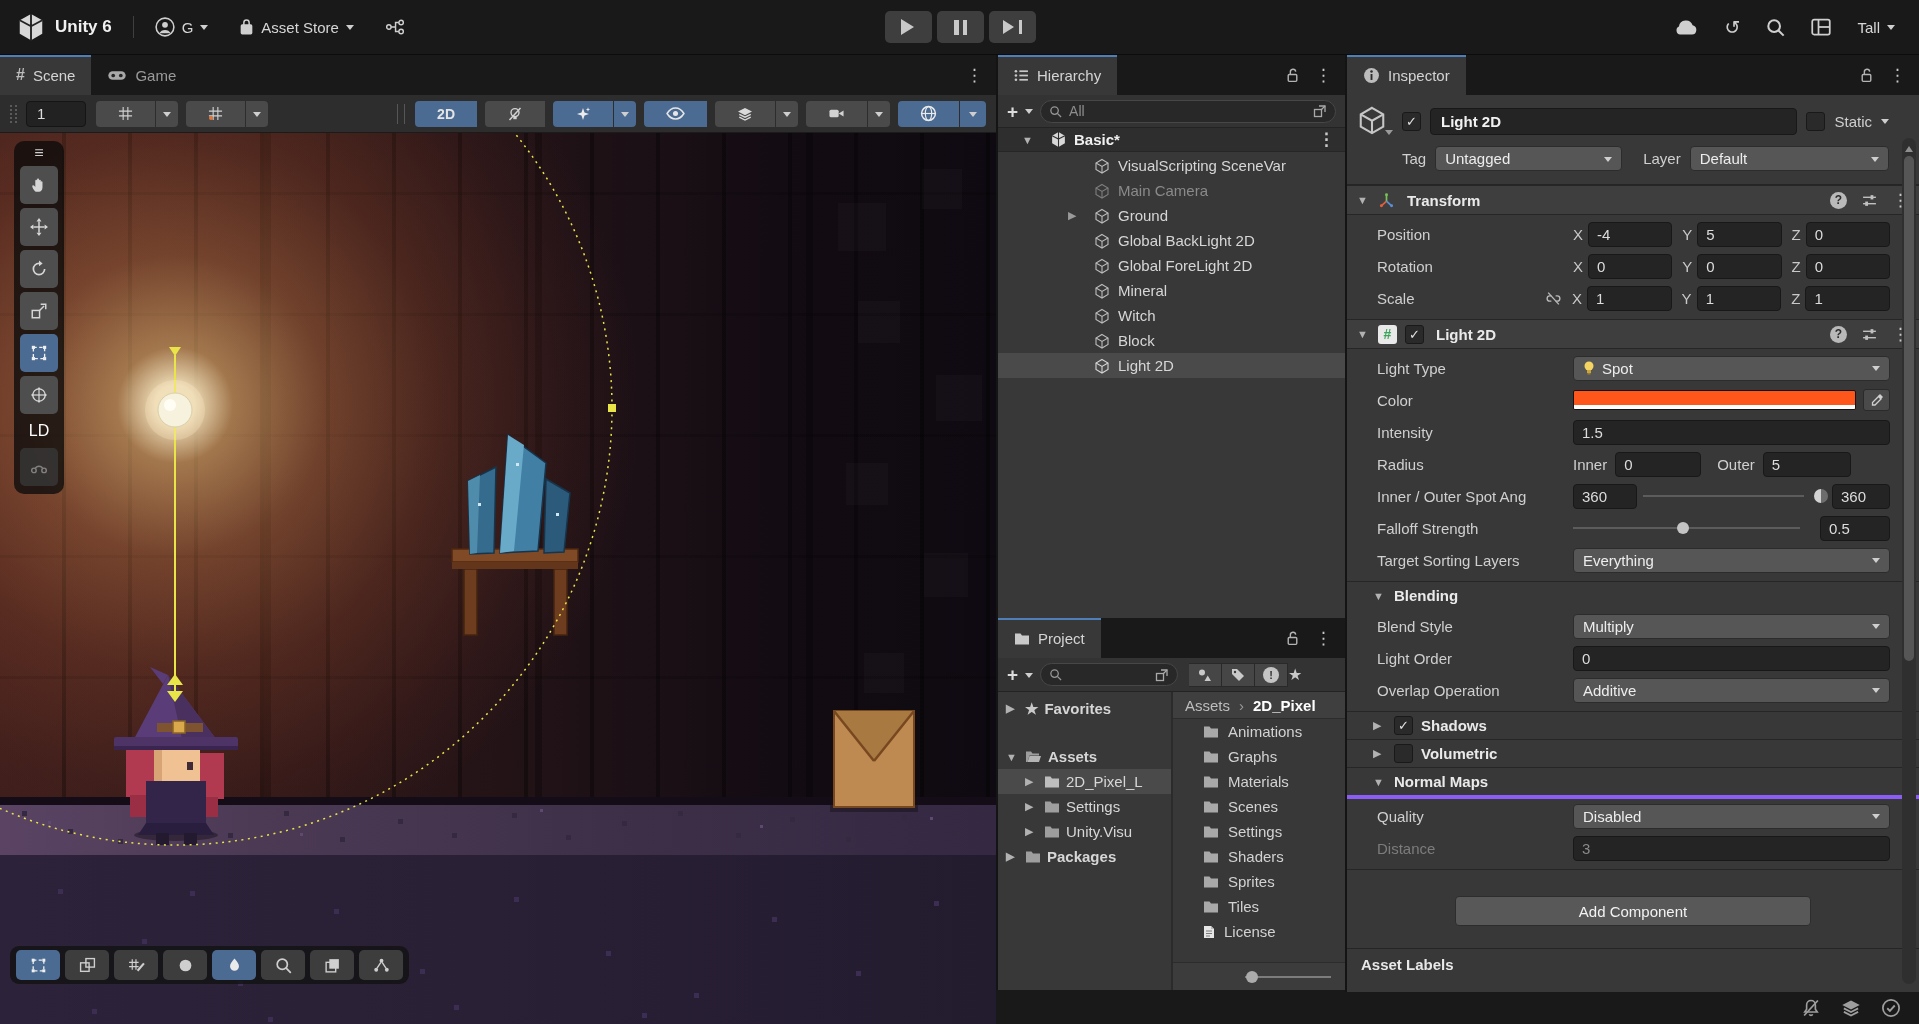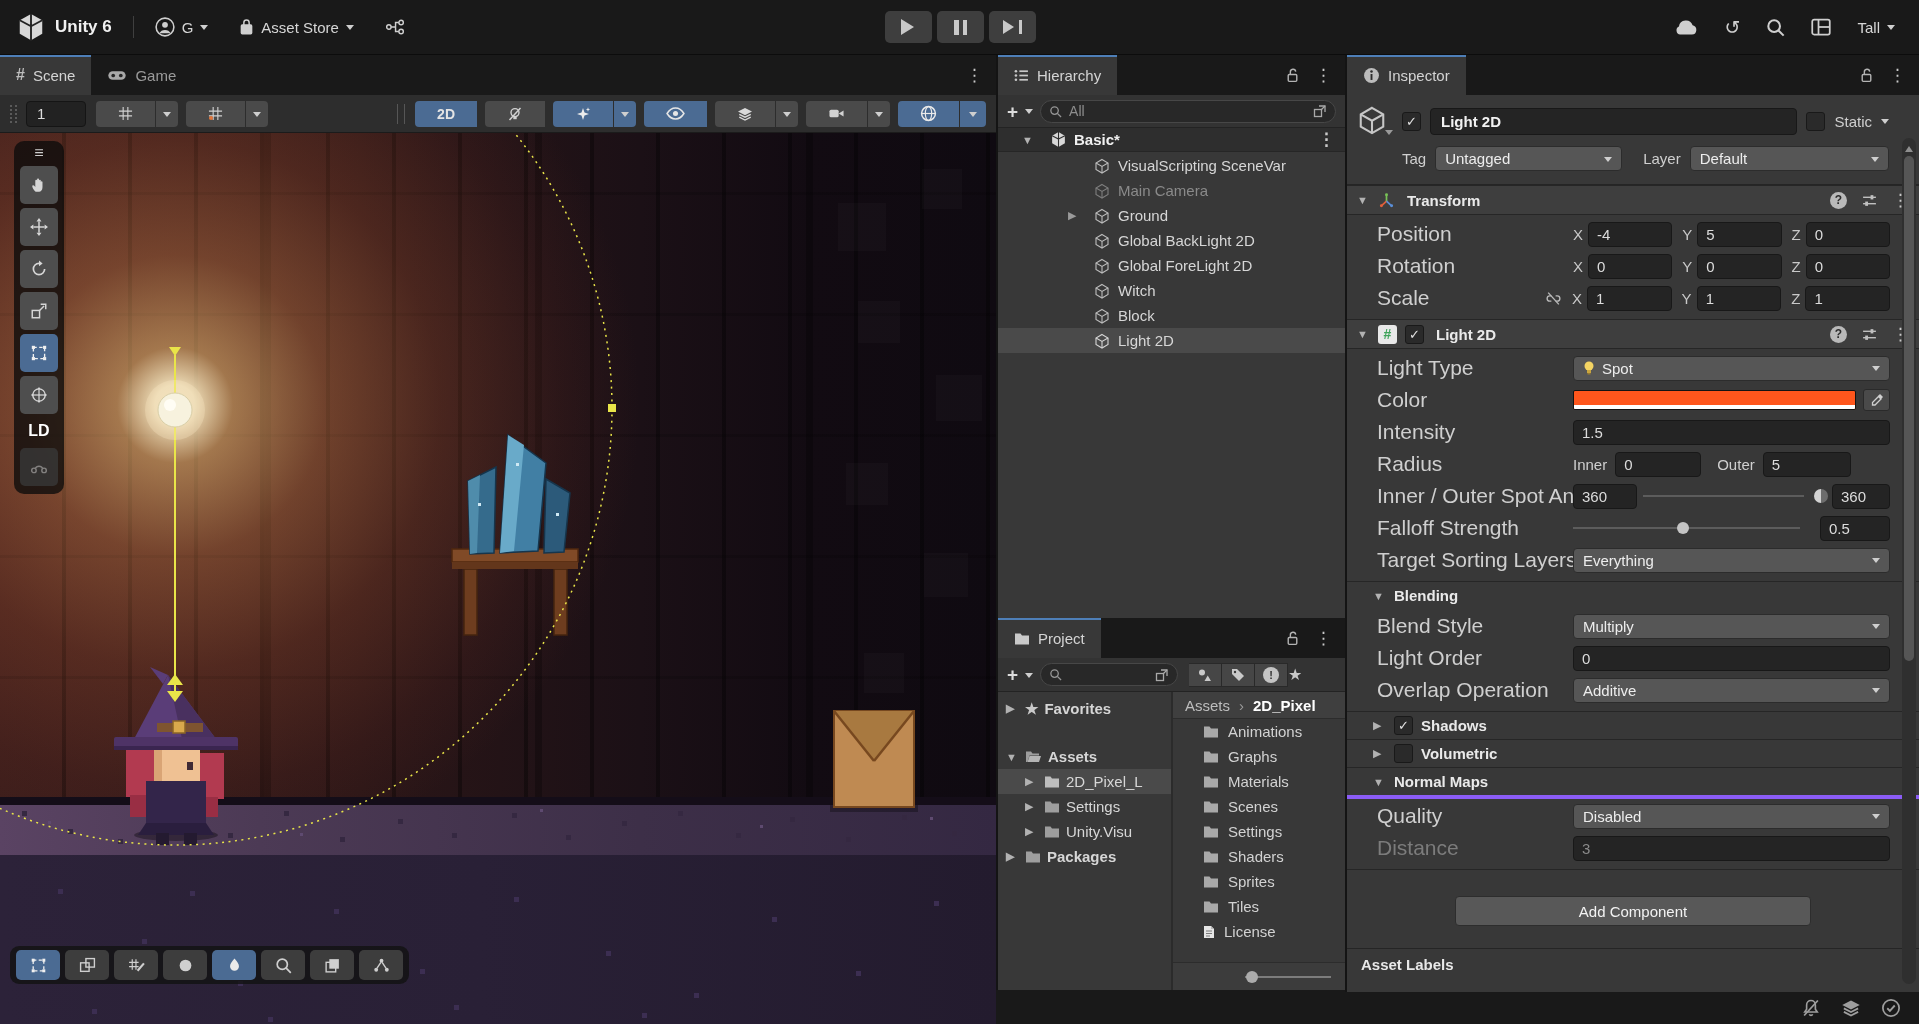--- a/index.html
+++ b/index.html
@@ -57,21 +57,21 @@
 .floorline{position:absolute;left:0;top:664px;width:996px;height:8px;background:#140d18}
 .floorlight{position:absolute;left:0;top:672px;width:996px;height:50px;background:linear-gradient(90deg,#5a4363 0,#4c3a55 260px,#3d2f48 640px,#342842 100%)}
 .floordark{position:absolute;left:0;top:722px;width:996px;height:169px;background:linear-gradient(90deg,#2c2239 0,#292036 480px,#231b2e 100%)}
 .sceneart{position:absolute;left:0;top:0;width:996px;height:891px}
 
 .tools{position:absolute;left:14px;top:8px;width:50px;background:rgba(12,12,12,.78);border-radius:10px;padding:5px 6px 8px;display:flex;flex-direction:column;align-items:center;gap:4px}
 .grab{color:#cfcfcf;font-size:16px;line-height:14px;height:16px}
 .toolbtn{width:38px;height:38px;border-radius:5px;background:#4e4e4e;display:flex;align-items:center;justify-content:center}
 .toolbtn.sel{background:#4b6b93}
 .toolbtn.dim{background:#383838;opacity:.8}
-.ldlabel{color:#fff;font-size:16px;font-weight:bold;height:26px;display:flex;align-items:center}
+.ldlabel{color:#fff;font-size:16px;font-weight:normal;height:26px;display:flex;align-items:center}
 .btools{position:absolute;left:10px;top:813px;height:38px;background:rgba(18,18,18,.82);border-radius:9px;display:flex;align-items:center;gap:5px;padding:0 6px}
 .bbtn{width:44px;height:30px;border-radius:5px;background:#3d3d3d;display:flex;align-items:center;justify-content:center}
 .bbtn.sel{background:#4b6b93}
 
 .hier{height:563px;display:flex;flex-direction:column;background:#383838}
 .ptoolbar{height:33px;background:#333;display:flex;align-items:center;gap:7px;padding:0 9px;border-bottom:1px solid #232323;flex:none}
 .plus{color:#dcdcdc;font-size:19px;font-weight:bold;line-height:1}
 .spill{flex:1;height:23px;background:#282828;border:1px solid #474747;border-radius:12px;display:flex;align-items:center;gap:7px;padding:0 8px;color:#8d8d8d;font-size:14px;min-width:0}
 .spill .exic{margin-left:auto}
 .scenerow{height:24px;background:#2e2e2e;border-bottom:1px solid #262626;display:flex;align-items:center;gap:7px;padding:0 10px 0 52px;color:#f0f0f0;font-weight:bold;font-size:15px}
@@ -112,21 +112,21 @@
 .lab{font-size:15px;color:#cfcfcf}
 .dd{height:25px;background:#565656;border:1px solid #2c2c2c;border-radius:4px;display:flex;align-items:center;gap:7px;padding:0 9px;color:#ededed;font-size:15px;min-width:0}
 .dd .dcaret{margin-left:auto}
 .w187{width:187px}.w174{width:174px;flex:1}
 .chead{height:30px;background:#3e3e3e;border-top:1px solid #262626;border-bottom:1px solid #262626;display:flex;align-items:center;gap:8px;padding:0 10px;flex:none}
 .ctitle{font-weight:bold;font-size:15px;color:#eaeaea;padding-left:4px}
 .hicons{margin-left:auto;display:flex;align-items:center;gap:15px}
 .qicon{width:17px;height:17px;border-radius:50%;background:#b9b9b9;color:#2c2c2c;font-size:12px;font-weight:bold;display:flex;align-items:center;justify-content:center}
 .sect{padding-top:6px;padding-bottom:2px;flex:none}
 .prow{height:26px;margin:0 29px 6px 30px;display:flex;align-items:center}
-.plabel{width:196px;flex:none;font-size:21px;color:#cfcfcf;white-space:nowrap;overflow:hidden}
+.plabel{width:196px;flex:none;font-size:15px;color:#cfcfcf;white-space:nowrap;overflow:hidden}
 .pc{flex:1;display:flex;align-items:center;min-width:0}
 .field{height:25px;background:#242424;border:1px solid #181818;border-radius:4px;display:flex;align-items:center;padding:0 8px;color:#dcdcdc;font-size:15px}
 .f1{flex:1;min-width:0}
 .w64{width:64px;flex:none}.w58{width:58px;flex:none}.w70{width:70px;flex:none}.w86{width:86px;flex:none}.w88{width:88px;flex:none}
 .axl{font-size:15px;color:#c9c9c9;margin:0 5px 0 10px;flex:none}
 .axl.first{margin-left:0}
 .swatch{flex:1;height:20px;border:1px solid #131313;border-radius:2px;position:relative;overflow:hidden;min-width:0}
 .swatch .alpha{position:absolute;left:0;right:0;bottom:0;height:4px;background:#fff}
 .eyed{width:27px;height:22px;background:#4a4a4a;border:1px solid #2a2a2a;border-radius:3px;margin-left:7px;display:flex;align-items:center;justify-content:center;flex:none}
 .sl{flex:1;height:2px;background:#5c5c5c;position:relative;min-width:0}
@@ -682,20 +682,27 @@
               <path d="M8 1.5L14 5v6.5L8 15 2 11.5V5z" fill="none" stroke="#bdbdbd" stroke-width="1.1"></path>
               <path d="M2 5l6 3.4L14 5M8 8.4V15" fill="none" stroke="#bdbdbd" stroke-width="1.1"></path>
             </svg>
             <span>Global ForeLight 2D</span>
           </div>
         <div class="hrow">
             <svg width="16" height="16" viewBox="0 0 16 16">
               <path d="M8 1.5L14 5v6.5L8 15 2 11.5V5z" fill="none" stroke="#bdbdbd" stroke-width="1.1"></path>
               <path d="M2 5l6 3.4L14 5M8 8.4V15" fill="none" stroke="#bdbdbd" stroke-width="1.1"></path>
             </svg>
+            <span>Mineral</span>
+          </div>
+        <div class="hrow">
+            <svg width="16" height="16" viewBox="0 0 16 16">
+              <path d="M8 1.5L14 5v6.5L8 15 2 11.5V5z" fill="none" stroke="#bdbdbd" stroke-width="1.1"></path>
+              <path d="M2 5l6 3.4L14 5M8 8.4V15" fill="none" stroke="#bdbdbd" stroke-width="1.1"></path>
+            </svg>
             <span>Witch</span>
           </div>
         <div class="hrow">
             <svg width="16" height="16" viewBox="0 0 16 16">
               <path d="M8 1.5L14 5v6.5L8 15 2 11.5V5z" fill="none" stroke="#bdbdbd" stroke-width="1.1"></path>
               <path d="M2 5l6 3.4L14 5M8 8.4V15" fill="none" stroke="#bdbdbd" stroke-width="1.1"></path>
             </svg>
             <span>Block</span>
           </div>
         <div class="hrow sel">

